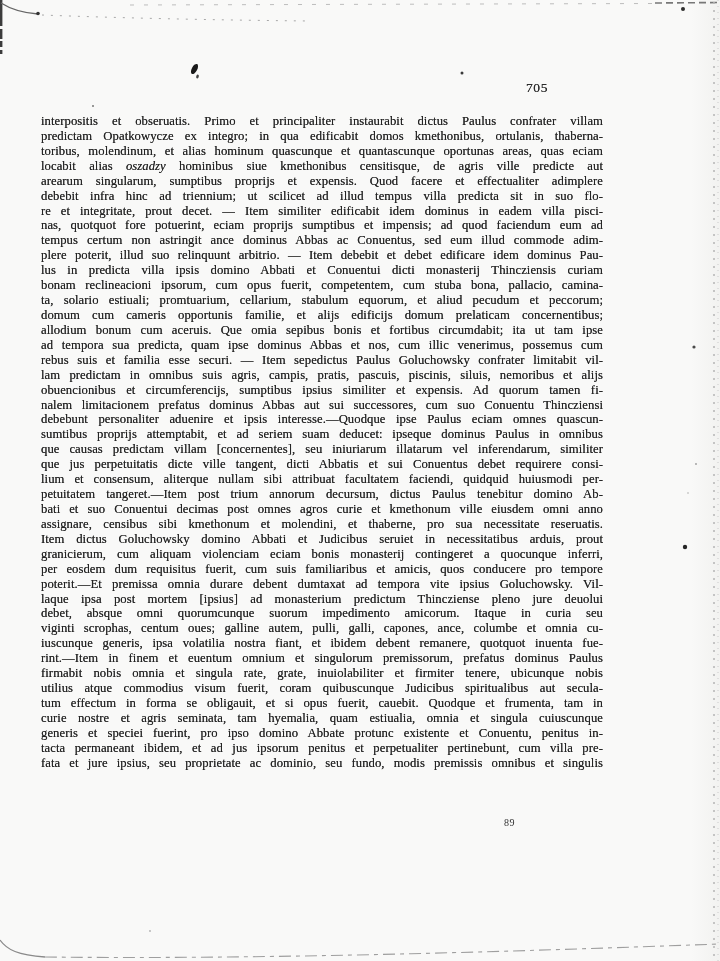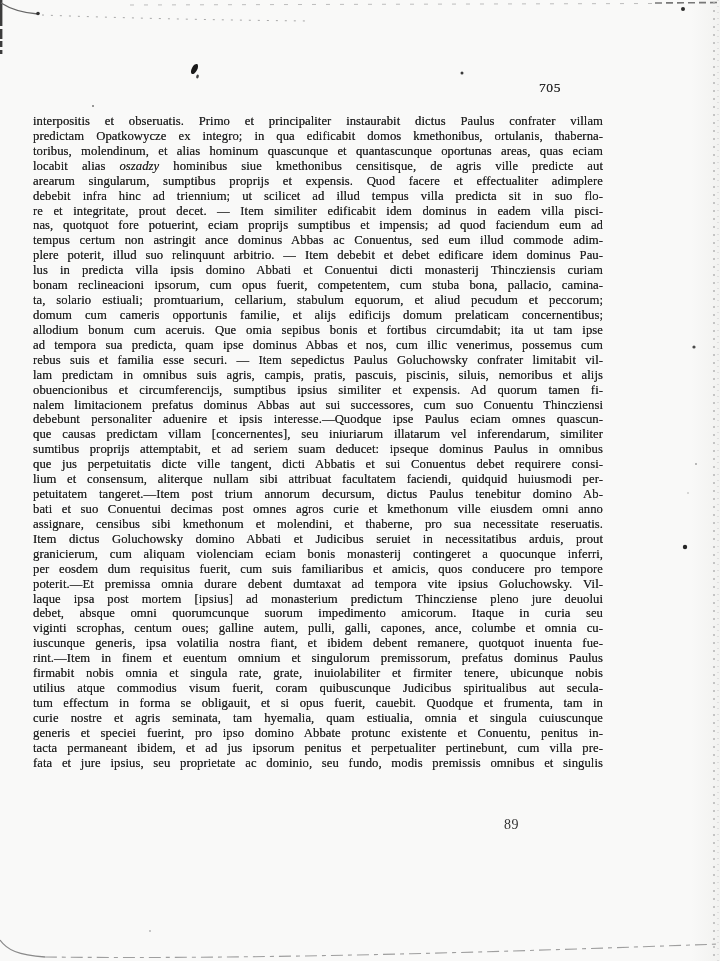--- a/index.html
+++ b/index.html
@@ -24,36 +24,37 @@
   }
   .line {
     height: 14.93px;
     line-height: 14.93px;
     text-align: justify;
     text-align-last: justify;
     white-space: nowrap;
     letter-spacing: 0.05px;
     word-spacing: 0.4px;
     text-shadow: 0 0 0.35px rgba(25,25,25,0.75);
+    margin-left: 8px;
   }
   .line i { font-style: italic; }
   .folio-top {
     position: absolute;
-    left: 539px;
+    left: 526px;
     top: 80px;
     font-size: 13.5px;
     color: #2b2b2b;
     letter-spacing: 0.6px;
     text-shadow: 0 0 0.4px rgba(25,25,25,0.8);
   }
   .folio-bottom {
     position: absolute;
     left: 504px;
     top: 817px;
-    font-size: 14px;
+    font-size: 10px;
     color: #333;
     letter-spacing: 0.4px;
   }
   .artifacts {
     position: absolute;
     left: 0;
     top: 0;
     pointer-events: none;
   }
 </style>
@@ -79,22 +80,22 @@
       <div class="line">bonam reclineacioni ipsorum, cum opus fuerit, competentem, cum stuba bona, pallacio, camina-</div>
       <div class="line">ta, solario estiuali; promtuarium, cellarium, stabulum equorum, et aliud pecudum et peccorum;</div>
       <div class="line">domum cum cameris opportunis familie, et alijs edificijs domum prelaticam concernentibus;</div>
       <div class="line">allodium bonum cum aceruis. Que omia sepibus bonis et fortibus circumdabit; ita ut tam ipse</div>
       <div class="line">ad tempora sua predicta, quam ipse dominus Abbas et nos, cum illic venerimus, possemus cum</div>
       <div class="line">rebus suis et familia esse securi. — Item sepedictus Paulus Goluchowsky confrater limitabit vil-</div>
       <div class="line">lam predictam in omnibus suis agris, campis, pratis, pascuis, piscinis, siluis, nemoribus et alijs</div>
       <div class="line">obuencionibus et circumferencijs, sumptibus ipsius similiter et expensis. Ad quorum tamen fi-</div>
       <div class="line">nalem limitacionem prefatus dominus Abbas aut sui successores, cum suo Conuentu Thincziensi</div>
       <div class="line">debebunt personaliter aduenire et ipsis interesse.—Quodque ipse Paulus eciam omnes quascun-</div>
+      <div class="line">sumtibus proprijs attemptabit, et ad seriem suam deducet: ipseque dominus Paulus in omnibus</div>
       <div class="line">que causas predictam villam [concernentes], seu iniuriarum illatarum vel inferendarum, similiter</div>
-      <div class="line">sumtibus proprijs attemptabit, et ad seriem suam deducet: ipseque dominus Paulus in omnibus</div>
       <div class="line">que jus perpetuitatis dicte ville tangent, dicti Abbatis et sui Conuentus debet requirere consi-</div>
       <div class="line">lium et consensum, aliterque nullam sibi attribuat facultatem faciendi, quidquid huiusmodi per-</div>
       <div class="line">petuitatem tangeret.—Item post trium annorum decursum, dictus Paulus tenebitur domino Ab-</div>
       <div class="line">bati et suo Conuentui decimas post omnes agros curie et kmethonum ville eiusdem omni anno</div>
       <div class="line">assignare, censibus sibi kmethonum et molendini, et thaberne, pro sua necessitate reseruatis.</div>
       <div class="line">Item dictus Goluchowsky domino Abbati et Judicibus seruiet in necessitatibus arduis, prout</div>
       <div class="line">granicierum, cum aliquam violenciam eciam bonis monasterij contingeret a quocunque inferri,</div>
       <div class="line">per eosdem dum requisitus fuerit, cum suis familiaribus et amicis, quos conducere pro tempore</div>
       <div class="line">poterit.—Et premissa omnia durare debent dumtaxat ad tempora vite ipsius Goluchowsky. Vil-</div>
       <div class="line">laque ipsa post mortem [ipsius] ad monasterium predictum Thincziense pleno jure deuolui</div>

